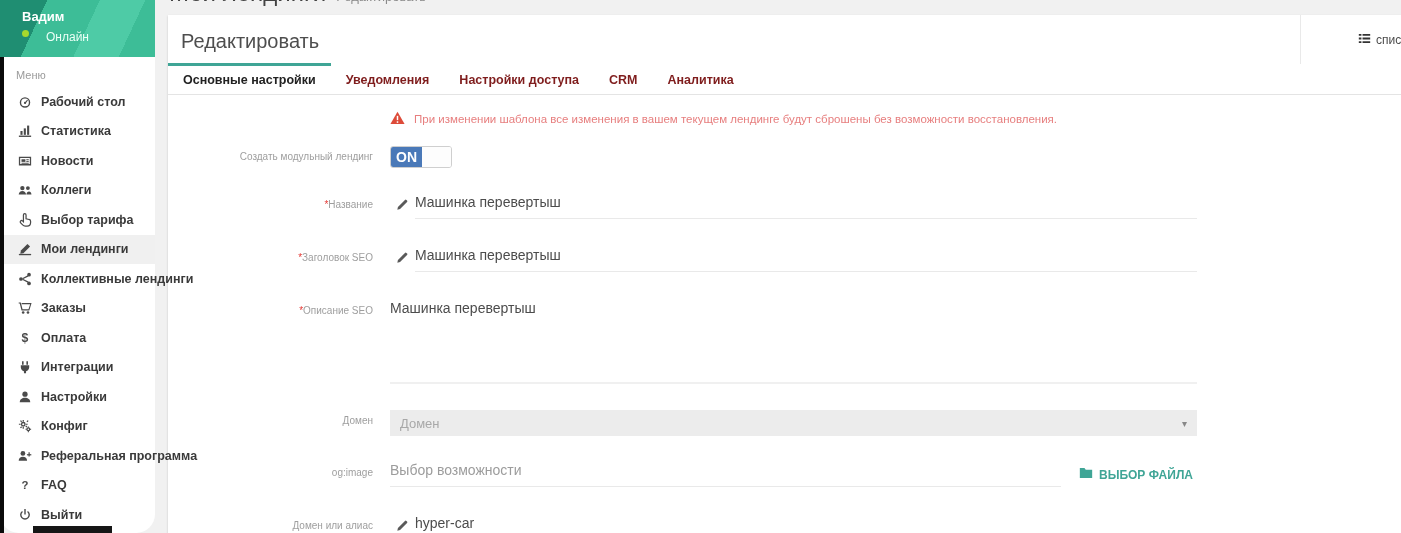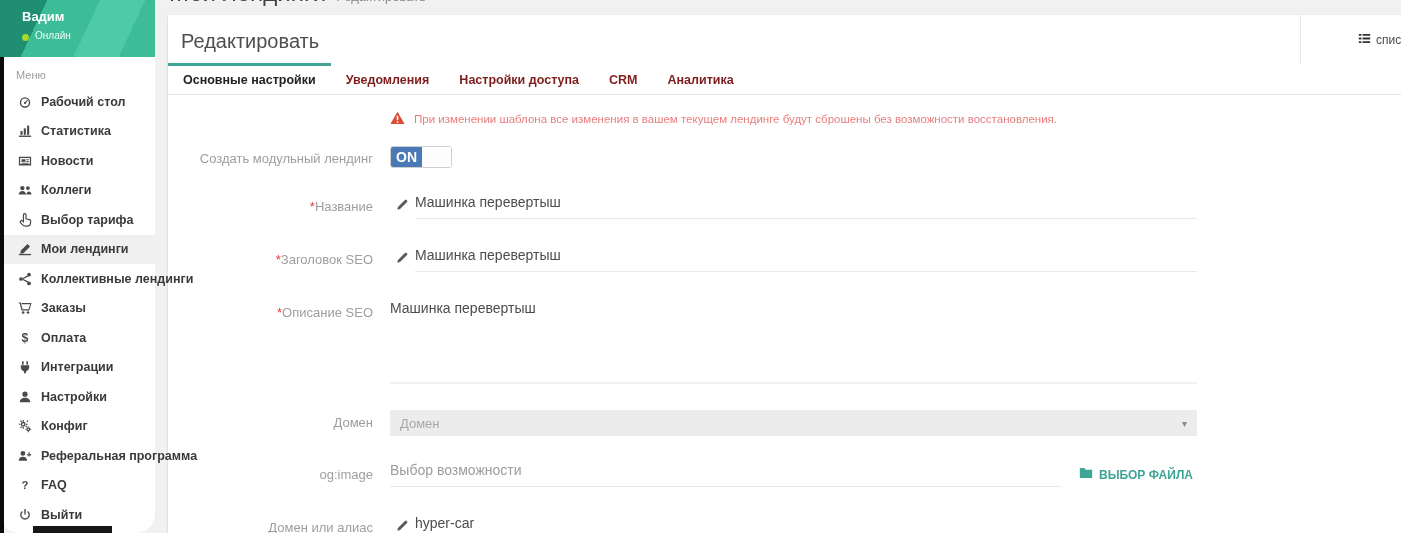--- a/index.html
+++ b/index.html
@@ -15,21 +15,21 @@
   .user-panel {
     height:57px; padding:9px 0 0 22px;
     background:
       linear-gradient(115deg,
         #1f8e72 0%, #1f8e72 26%,
         #3dbd97 26%, #3dbd97 55%,
         #4ecba6 55%, #4ecba6 80%,
         #3dbd97 80%);
   }
   .user-name { color:#fff; font-size:13px; font-weight:700; }
-  .user-status { margin-top:6px; display:flex; align-items:flex-end; gap:6px; font-size:10px; color:#eafff6; }
+  .user-status { margin-top:6px; display:flex; align-items:flex-start; gap:17px; font-size:12px; color:#eafff6; }
   .online-dot { width:7px; height:7px; border-radius:50%; background:var(--online-green,#a6d82d); }
   .menu-label { font-size:11px; color:#9b9b9b; padding:12px 0 6px 16px; }
   .menu-item {
     display:flex; align-items:center; height:29.5px; padding-left:16px;
     font-size:12.5px; font-weight:600; color:#3a3a3a; cursor:pointer; white-space:nowrap;
   }
   .menu-item.active { background:#f0f0f0; }
   .mi-icon { width:17px; margin-right:8px; color:#4a4a4a; display:flex; align-items:center; justify-content:center; flex-shrink:0; }
   .mi-icon svg { display:block; }
   .edge-strip { position:absolute; left:0; top:57px; bottom:0; width:4px; background:#0a0a0a; }
@@ -61,21 +61,21 @@
   }
   .tab.active { font-weight:700; color:#222; border-top-color:var(--accent-teal,#3fae9e); }
 
   .tab-body { padding-top:8px; }
   .warning {
     display:flex; align-items:center; gap:9px; margin:8px 7px 0 222px;
     font-size:11.5px; color:var(--warning-red,#e77e7e);
   }
   .rows { margin-top:19px; }
   .frow { display:flex; margin-bottom:28px; }
-  .flabel { width:205px; flex-shrink:0; text-align:right; font-size:13px; color:#9e9e9e; padding-top:5px; }
+  .flabel { width:205px; flex-shrink:0; text-align:right; font-size:10px; color:#9e9e9e; padding-top:5px; }
   .req { color:#e53935; }
   .fcontrol { margin-left:17px; width:807px; position:relative; }
 
   .toggle { width:62px; height:22px; border:1px solid #cfcfcf; border-radius:3px; display:flex; overflow:hidden; background:#fff; cursor:pointer; }
   .t-on { width:31px; background:var(--toggle-blue,#4a79b8); color:#fff; font-size:14px; font-weight:700; display:flex; align-items:center; justify-content:center; }
   .t-off { flex:1; background:#fdfdfd; }
   .frow.toggle-row { margin-bottom:26px; }
 
   .text-line { display:flex; align-items:flex-start; }
   .pencil-icon { width:13px; margin:3px 6px 0 6px; color:#5a5a5a; flex-shrink:0; }

